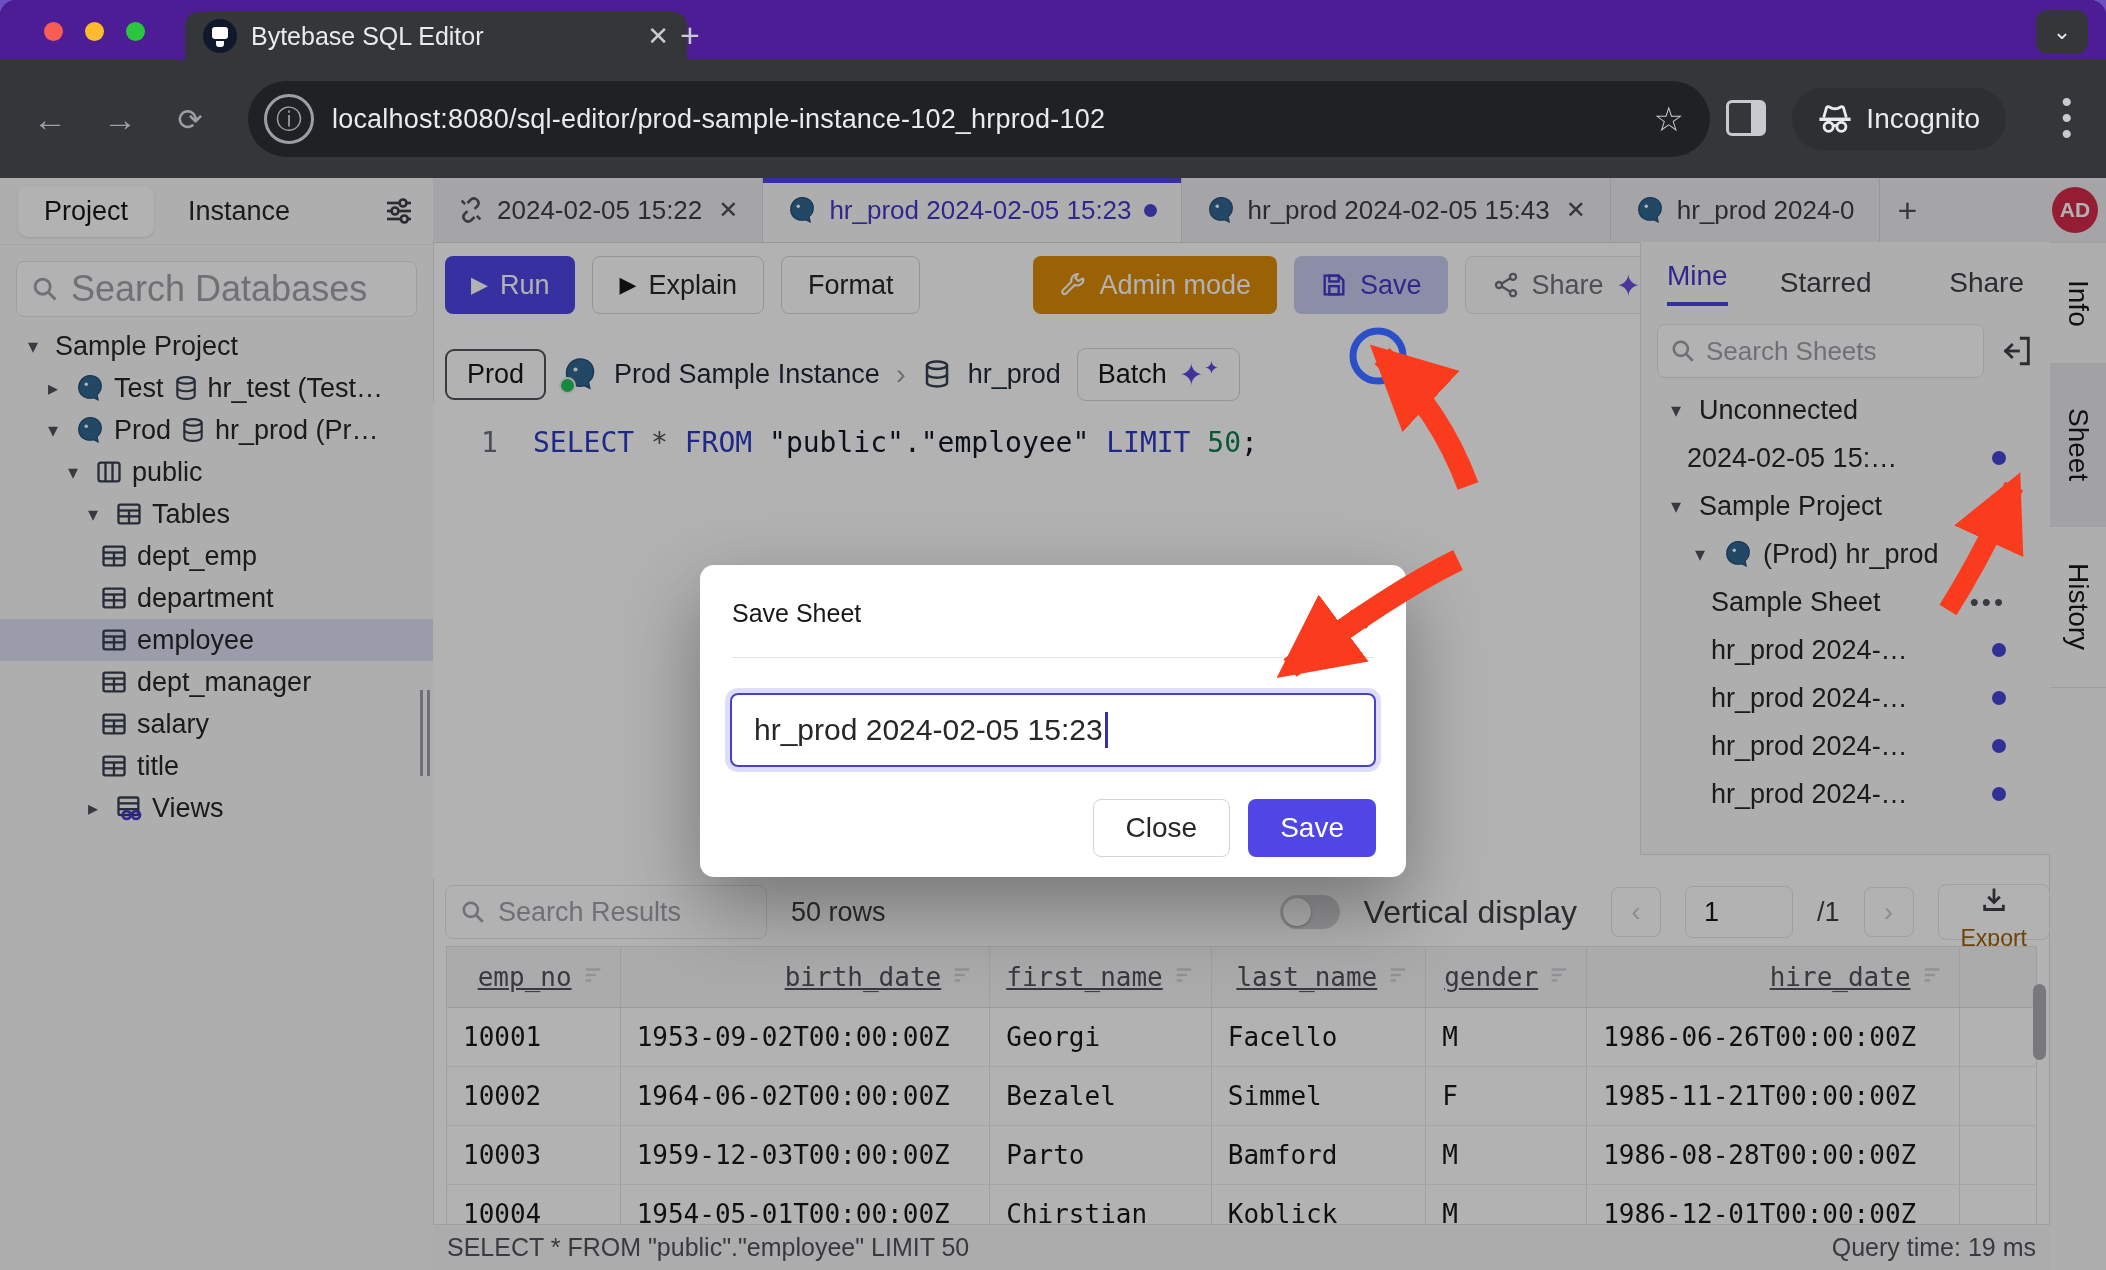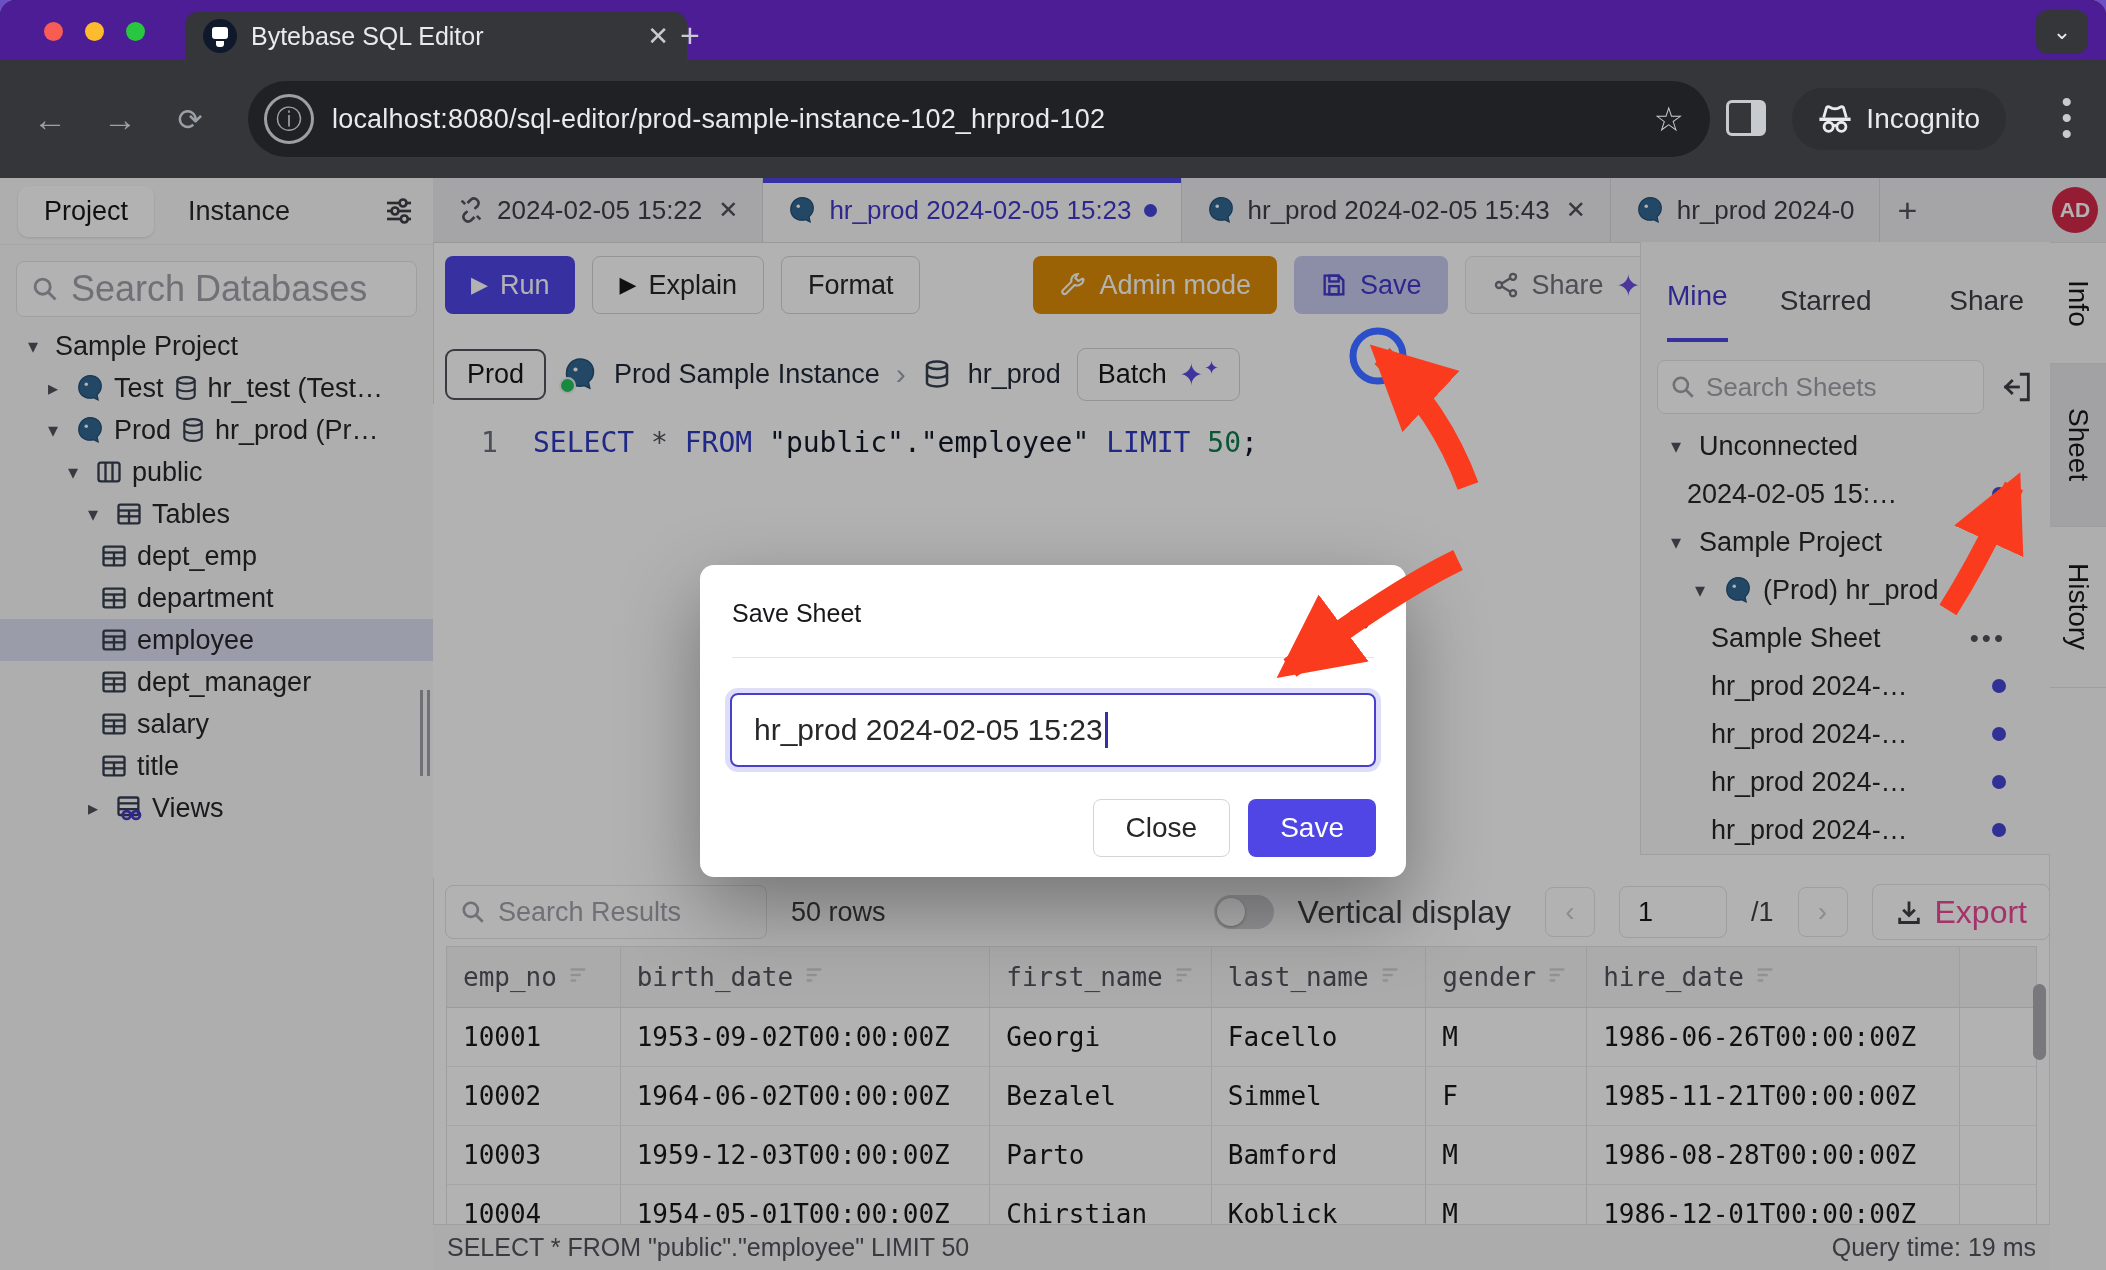--- a/index.html
+++ b/index.html
@@ -73,40 +73,40 @@
   .pgwrap{position:relative;display:inline-flex;}
   .statdot{position:absolute;left:-3px;bottom:-2px;width:13px;height:13px;border-radius:50%;background:#22c55e;border:2px solid #f0f0f0;}
   
   .editor{position:absolute;left:433px;top:226px;width:1207px;height:474px;background:#fff;font-family:"DejaVu Sans Mono",monospace;font-size:28px;}
   .lnum{position:absolute;left:48px;top:22px;color:#6b7280;}
   .code{position:absolute;left:100px;top:22px;white-space:pre;}
   .kw{color:#2d3ac2;}.op{color:#52525b;}.idn{color:#111827;}.num{color:#0f7b4d;}
   
   .sheetp{position:absolute;left:1640px;top:64px;width:410px;height:613px;background:#f9fafb;border-left:1px solid #e4e4e7;border-bottom:1px solid #e4e4e7;box-sizing:border-box;}
   .ptabs{display:flex;align-items:center;padding:18px 26px 0;gap:52px;font-size:28px;color:#3f3f46;}
-  .ptab.active{color:#4338ca;border-bottom:4px solid #4f46e5;padding-bottom:26px;margin-top:20px;}
+  .ptab.active{color:#4338ca;border-bottom:4px solid #4f46e5;padding-bottom:10px;}
   .psearchrow{display:flex;align-items:center;margin:18px 16px 8px;gap:16px;}
   .psearch{flex:1;height:52px;border:1px solid #e4e4e7;border-radius:8px;background:#fff;display:flex;align-items:center;padding:0 12px;color:#a1a1aa;font-size:26px;gap:10px;overflow:hidden;white-space:nowrap;}
   .srow{height:48px;display:flex;align-items:center;font-size:27px;color:#27272a;gap:10px;white-space:nowrap;}
   .srow .dot{width:14px;height:14px;border-radius:50%;background:#4745d8;margin-left:auto;margin-right:44px;flex:none;}
   .srow .ell{margin-left:auto;margin-right:44px;color:#52525b;letter-spacing:3px;font-size:26px;}
   
   .restool{position:absolute;left:445px;top:700px;width:1605px;height:68px;display:flex;align-items:center;gap:24px;}
   .rsearch{width:322px;height:54px;border:1px solid #e4e4e7;border-radius:8px;display:flex;align-items:center;gap:12px;padding:0 14px;color:#a1a1aa;font-size:27px;box-sizing:border-box;}
   .rowcount{font-size:27px;color:#3f3f46;}
   .toggle{width:60px;height:34px;border-radius:17px;background:#d4d4d8;position:relative;margin-left:auto;}
   .toggle i{position:absolute;left:3px;top:3px;width:28px;height:28px;border-radius:50%;background:#fff;box-shadow:0 1px 3px rgba(0,0,0,.3);}
   .vlabel{font-size:32px;color:#3f3f46;margin-right:10px;}
   .pgbtn{width:48px;height:48px;border:1px solid #e4e4e7;border-radius:8px;display:flex;align-items:center;justify-content:center;color:#c9c9cf;font-size:28px;}
   .pginput{width:108px;height:52px;border:1px solid #e4e4e7;border-radius:8px;display:flex;align-items:center;padding:0 18px;font-size:27px;color:#18181b;box-sizing:border-box;}
   .pgtotal{font-size:27px;color:#3f3f46;}
-  .exportb{height:54px;border:1px solid #e4e4e7;border-radius:8px;display:flex;align-items:center;gap:12px;padding:0 22px;font-size:32px;color:#ec4899;}
+  .exportb{height:54px;border:1px solid #e4e4e7;border-radius:8px;display:flex;align-items:center;gap:12px;padding:0 22px;font-size:23px;color:#a16207;flex-direction:column;}
   .grid{position:absolute;left:446px;top:768px;width:1590px;height:278px;overflow:hidden;border-top:1px solid #e4e4e7;border-left:1px solid #e4e4e7;}
   table.res{border-collapse:collapse;font-family:"DejaVu Sans Mono",monospace;font-size:26px;table-layout:fixed;}
-  table.res th{background:#f5f5f7;color:#52525b;font-weight:normal;text-align:left;height:60px;padding:0 16px;border-right:1px solid #e4e4e7;border-bottom:1px solid #dedee2;white-space:nowrap;overflow:hidden;}
+  table.res th{background:#f5f5f7;color:#52525b;font-weight:normal;text-align:right;height:60px;padding:0 16px;border-right:1px solid #e4e4e7;border-bottom:1px solid #dedee2;white-space:nowrap;overflow:hidden;text-decoration:underline;}
   table.res td{height:58px;padding:0 16px;color:#18181b;border-right:1px solid #e4e4e7;border-bottom:1px solid #ececef;white-space:nowrap;overflow:hidden;}
   .sorti{color:#cfcfd6;font-size:20px;margin-left:10px;}
   .sbar{position:absolute;right:60px;top:806px;width:13px;height:76px;border-radius:7px;background:#aeaeb4;}
   .statusbar{position:absolute;left:433px;right:56px;top:1046px;bottom:0;background:#f7f7f8;border-top:1px solid #e4e4e7;display:flex;align-items:center;padding:0 14px;font-size:25px;color:#52525b;box-sizing:border-box;}
   .statusbar .qt{margin-left:auto;}
   
   .modal{position:absolute;left:700px;top:565px;width:706px;height:312px;background:#fff;border-radius:14px;z-index:10;box-shadow:0 30px 80px rgba(0,0,0,.35);}
   .mtitle{position:absolute;left:32px;top:34px;font-size:25px;color:#18181b;}
   .mx{position:absolute;right:34px;top:36px;font-size:32px;color:#3f3f46;}
   .mdiv{position:absolute;left:32px;right:32px;top:92px;height:1px;background:#e4e4e7;}

